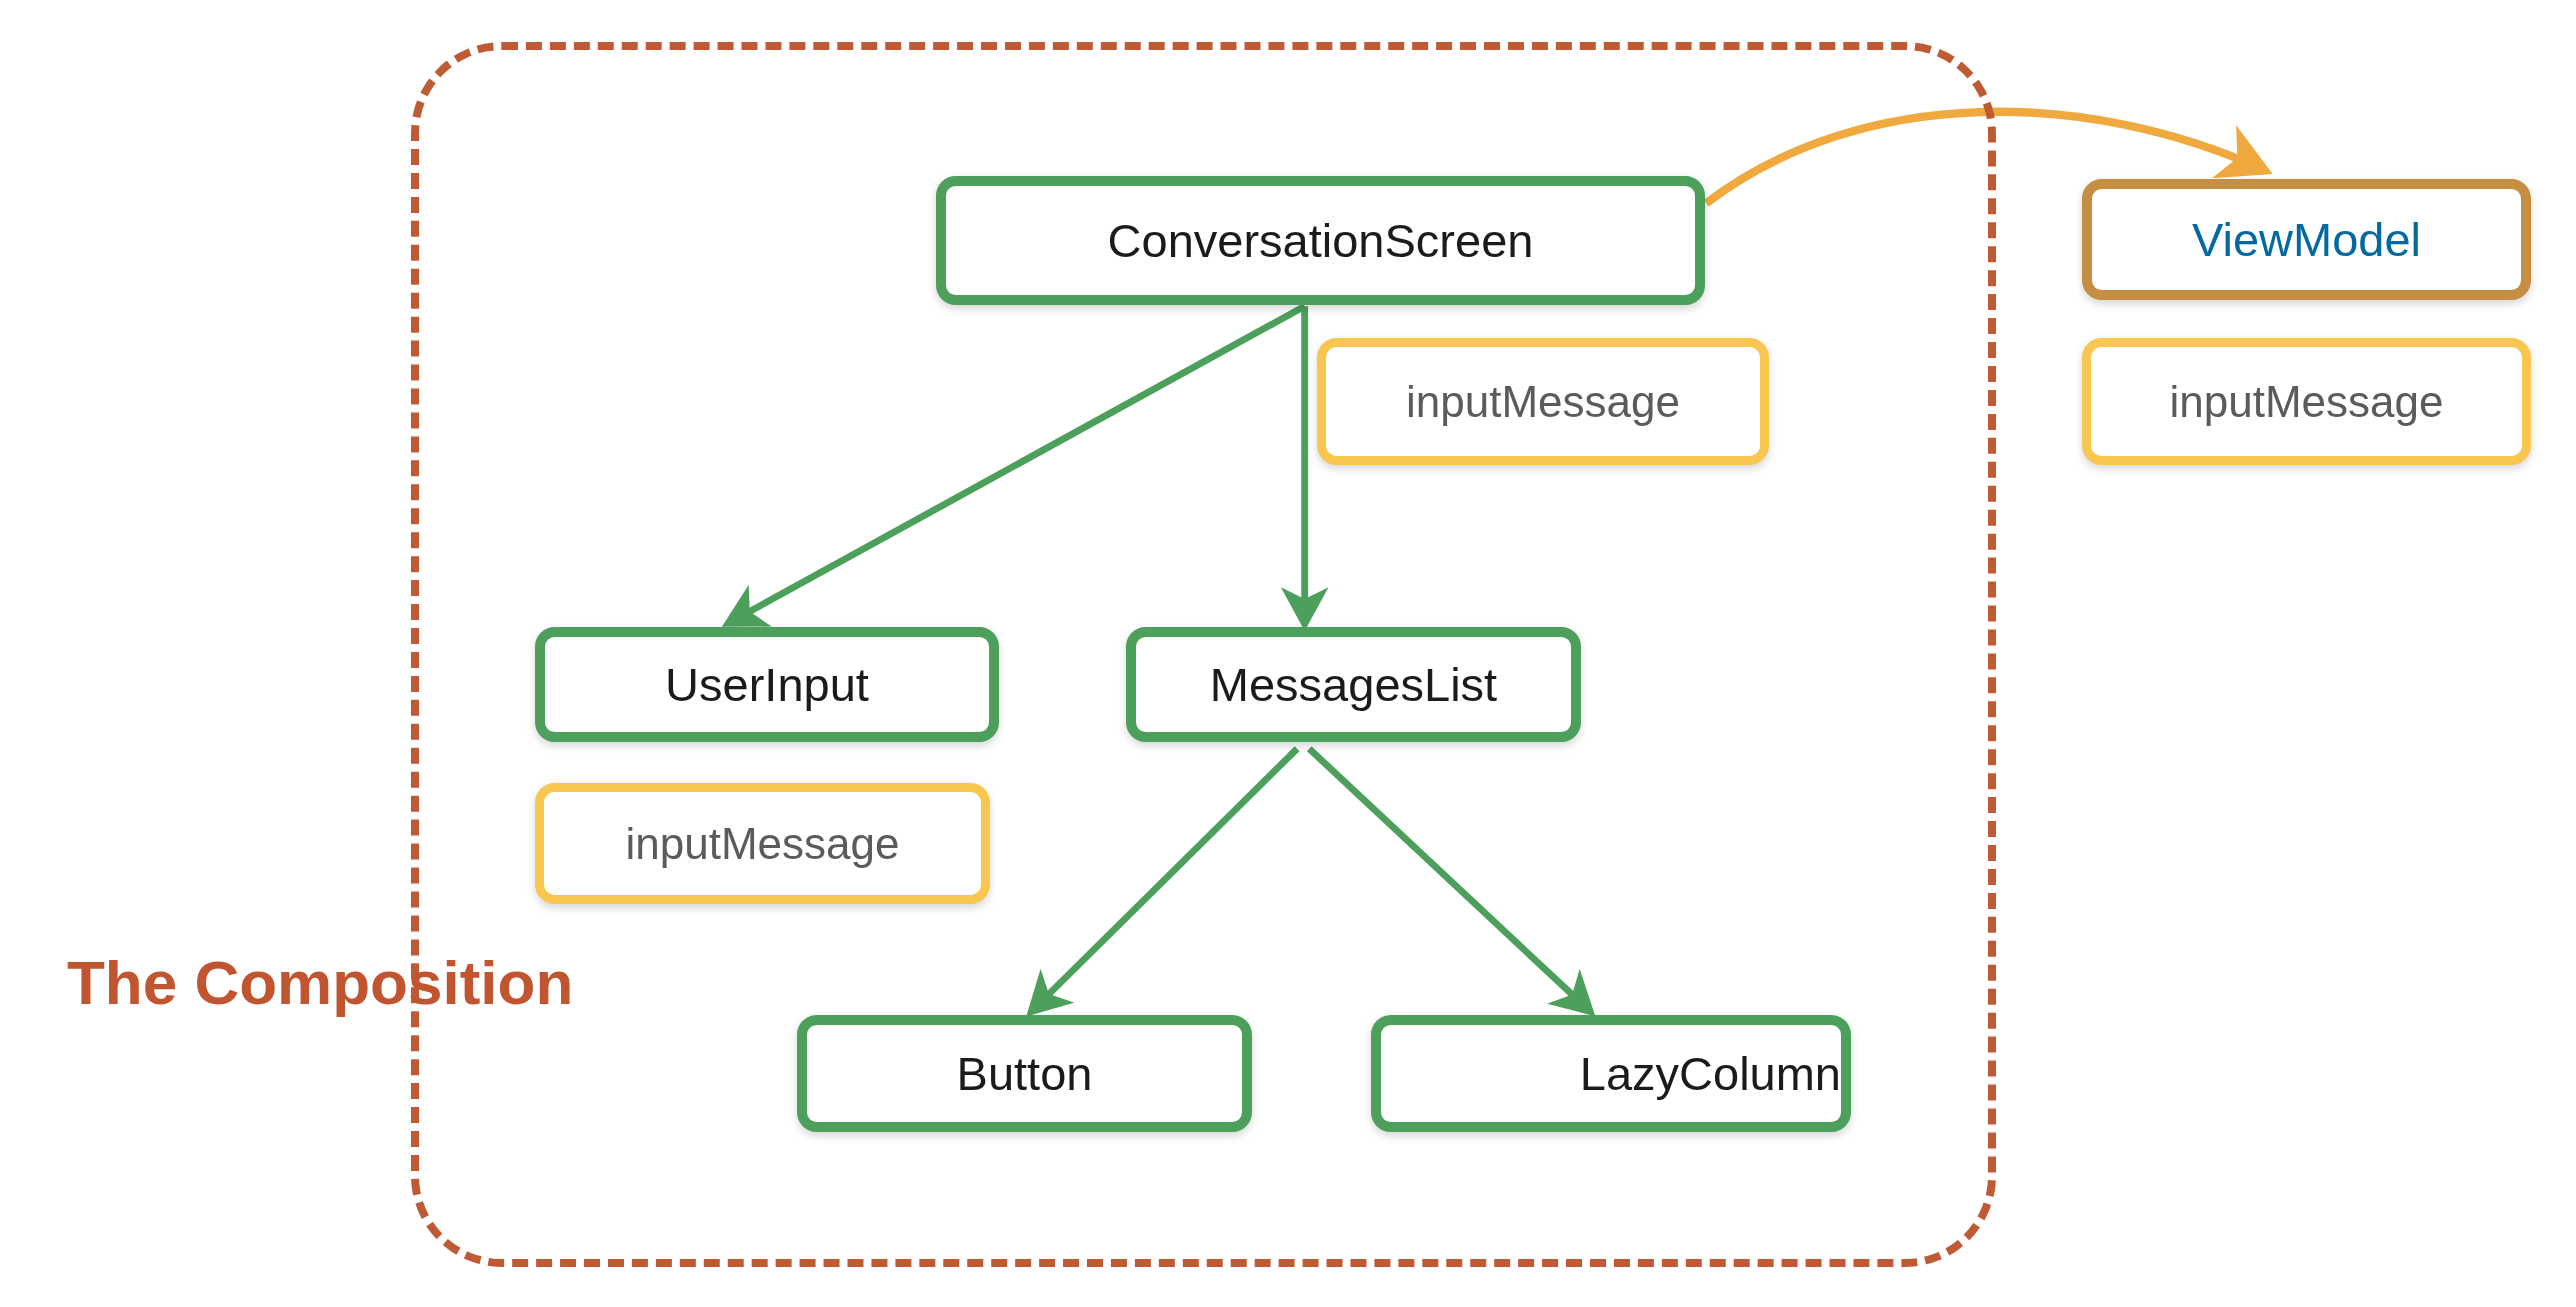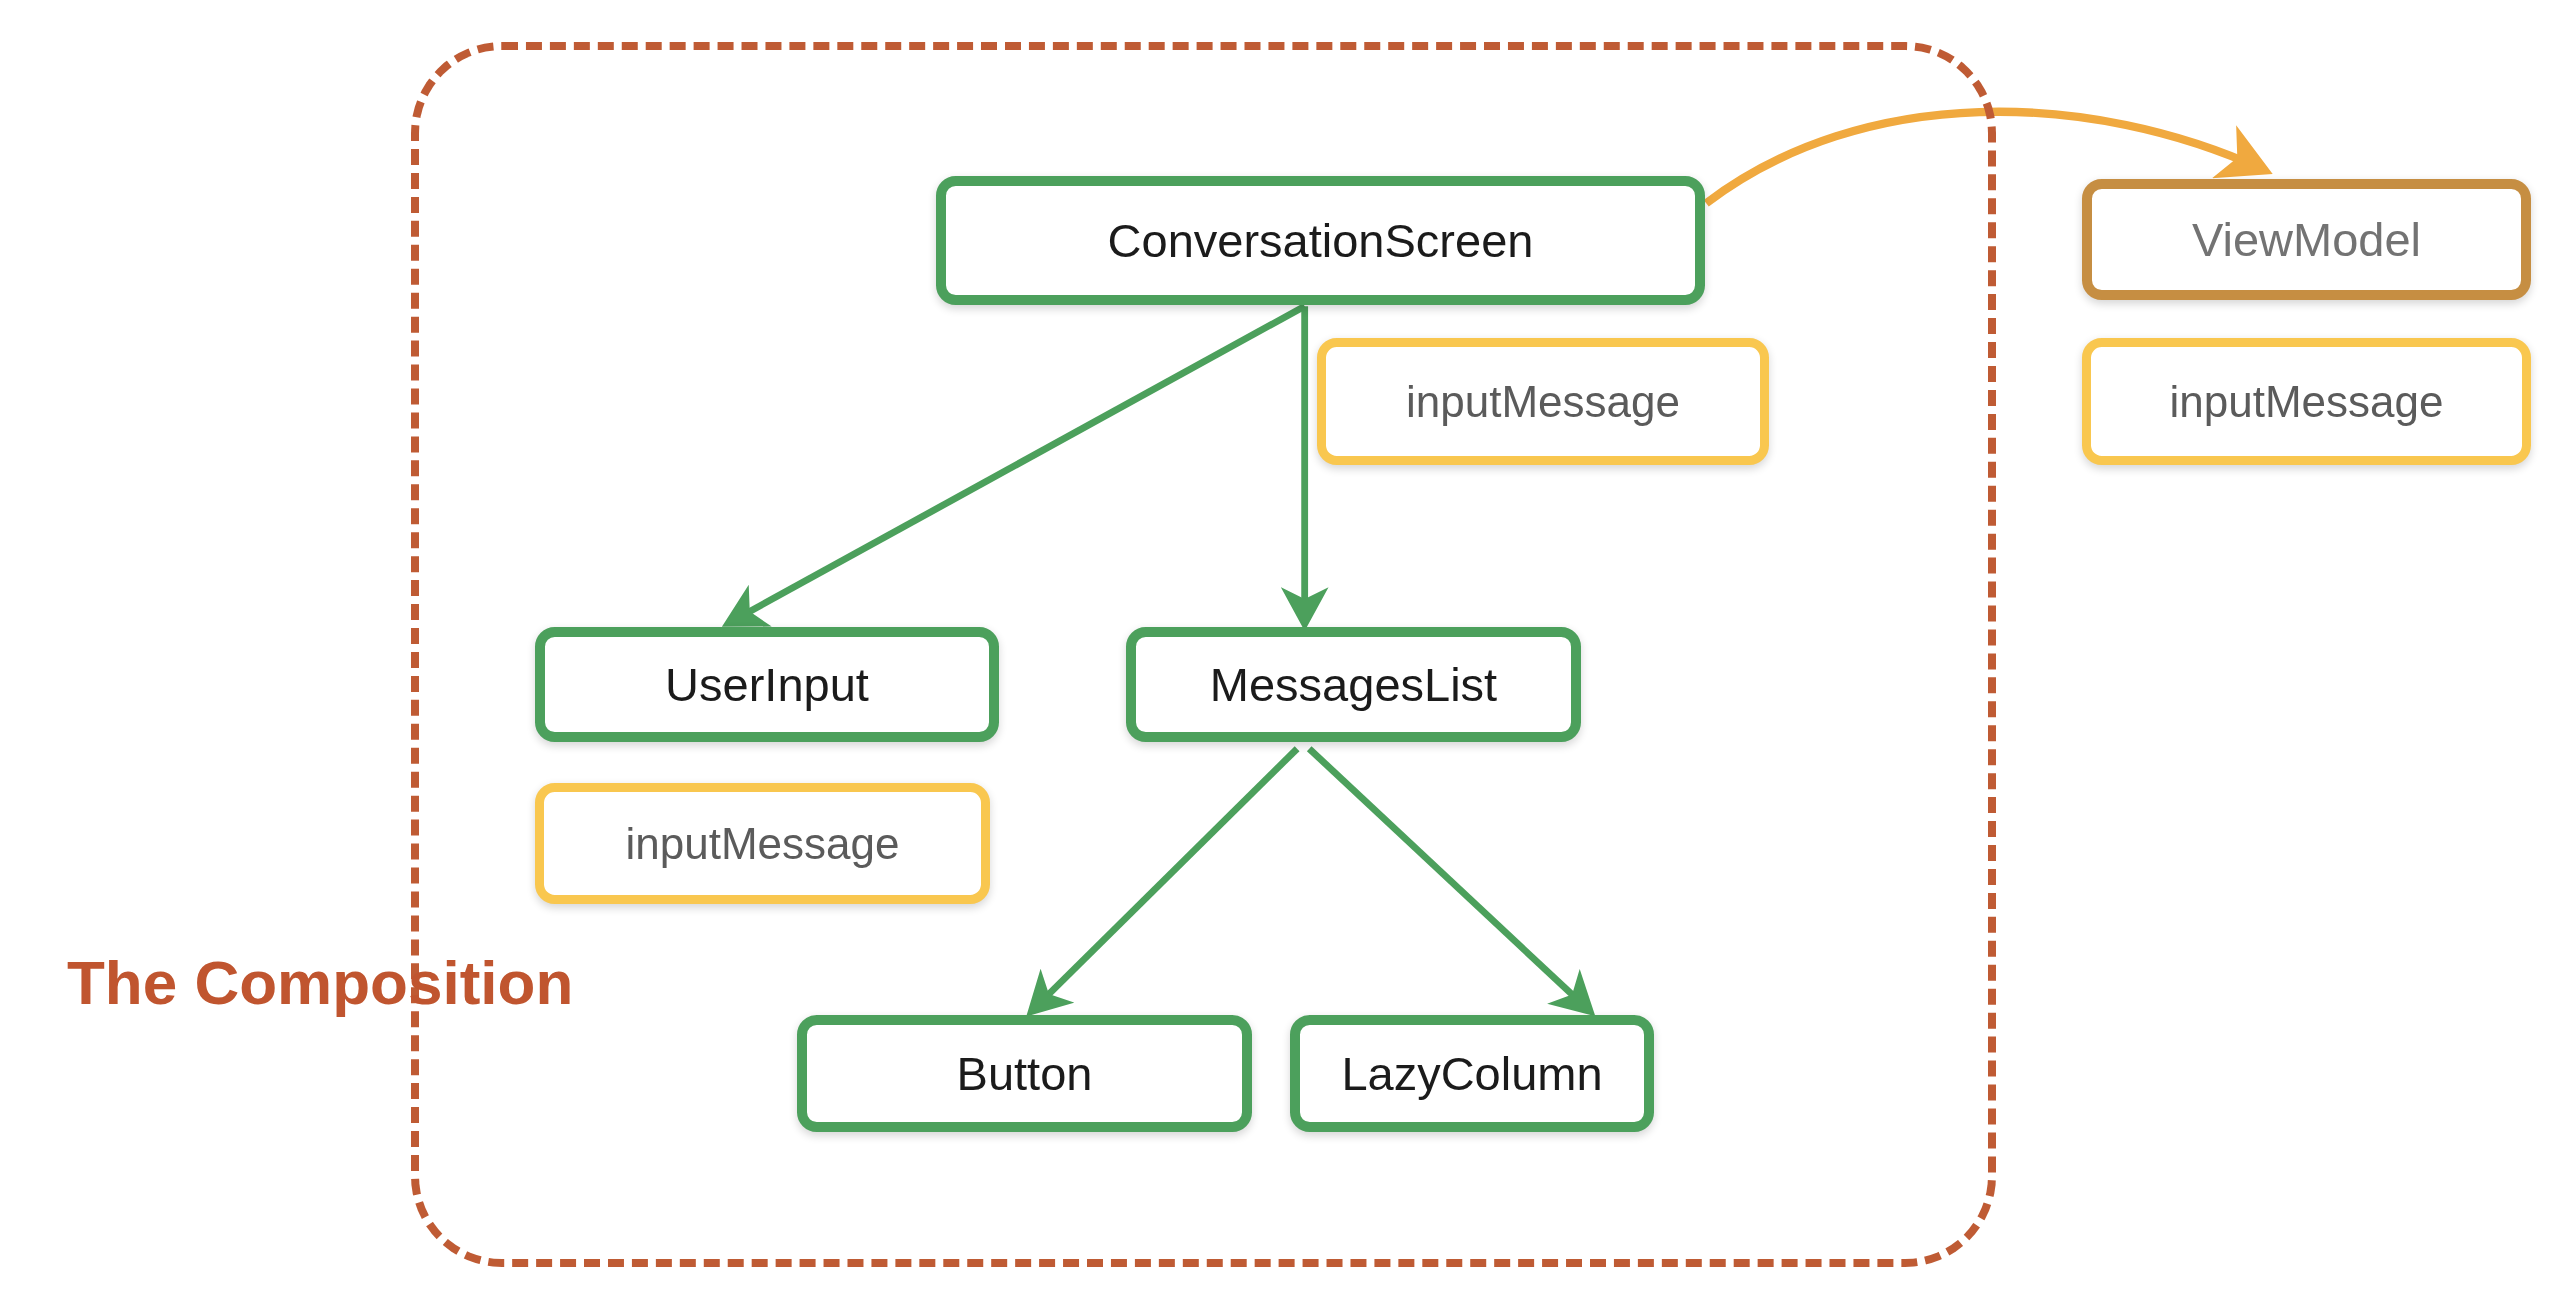--- a/index.html
+++ b/index.html
@@ -51,21 +51,21 @@
     font-size: 44px;
     z-index: 5;
     margin-top: 44px;
   }
   .state .node-label { color: #5b5b5b; }
   .viewmodel {
     border: 10.6px solid #C68E42;
     font-size: 47px;
     z-index: 4;
   }
-  .viewmodel .node-label { color: #737373; }
+  .viewmodel .node-label { color: #0369a1; }
 
   #composition-boundary {
     position: absolute;
     box-sizing: border-box;
     border: 8.3px dashed #BF5B34;
     border-radius: 91px;
     z-index: 1;
     pointer-events: none;
   }
   #composition-title {
@@ -131,20 +131,20 @@
   </div>
 
   <div class="node composable" style="left:1126px; top:627px; width:455px; height:115px;">
     <span class="node-label">MessagesList</span>
   </div>
 
   <div class="node composable" style="left:797px; top:1015px; width:455px; height:117px;align-items:center;">
     <span class="node-label">Button</span>
   </div>
 
-  <div class="node composable" style="left:1290px; top:1015px; width:364px; height:117px;">
+  <div class="node composable" style="left:1371px; top:1015px; width:480px; height:117px;justify-content:flex-end;">
     <span class="node-label">LazyColumn</span>
   </div>
 
   <div id="composition-title" style="left:67px; top:952px;">The Composition</div>
 
 </div>
 
 
 </body></html>

